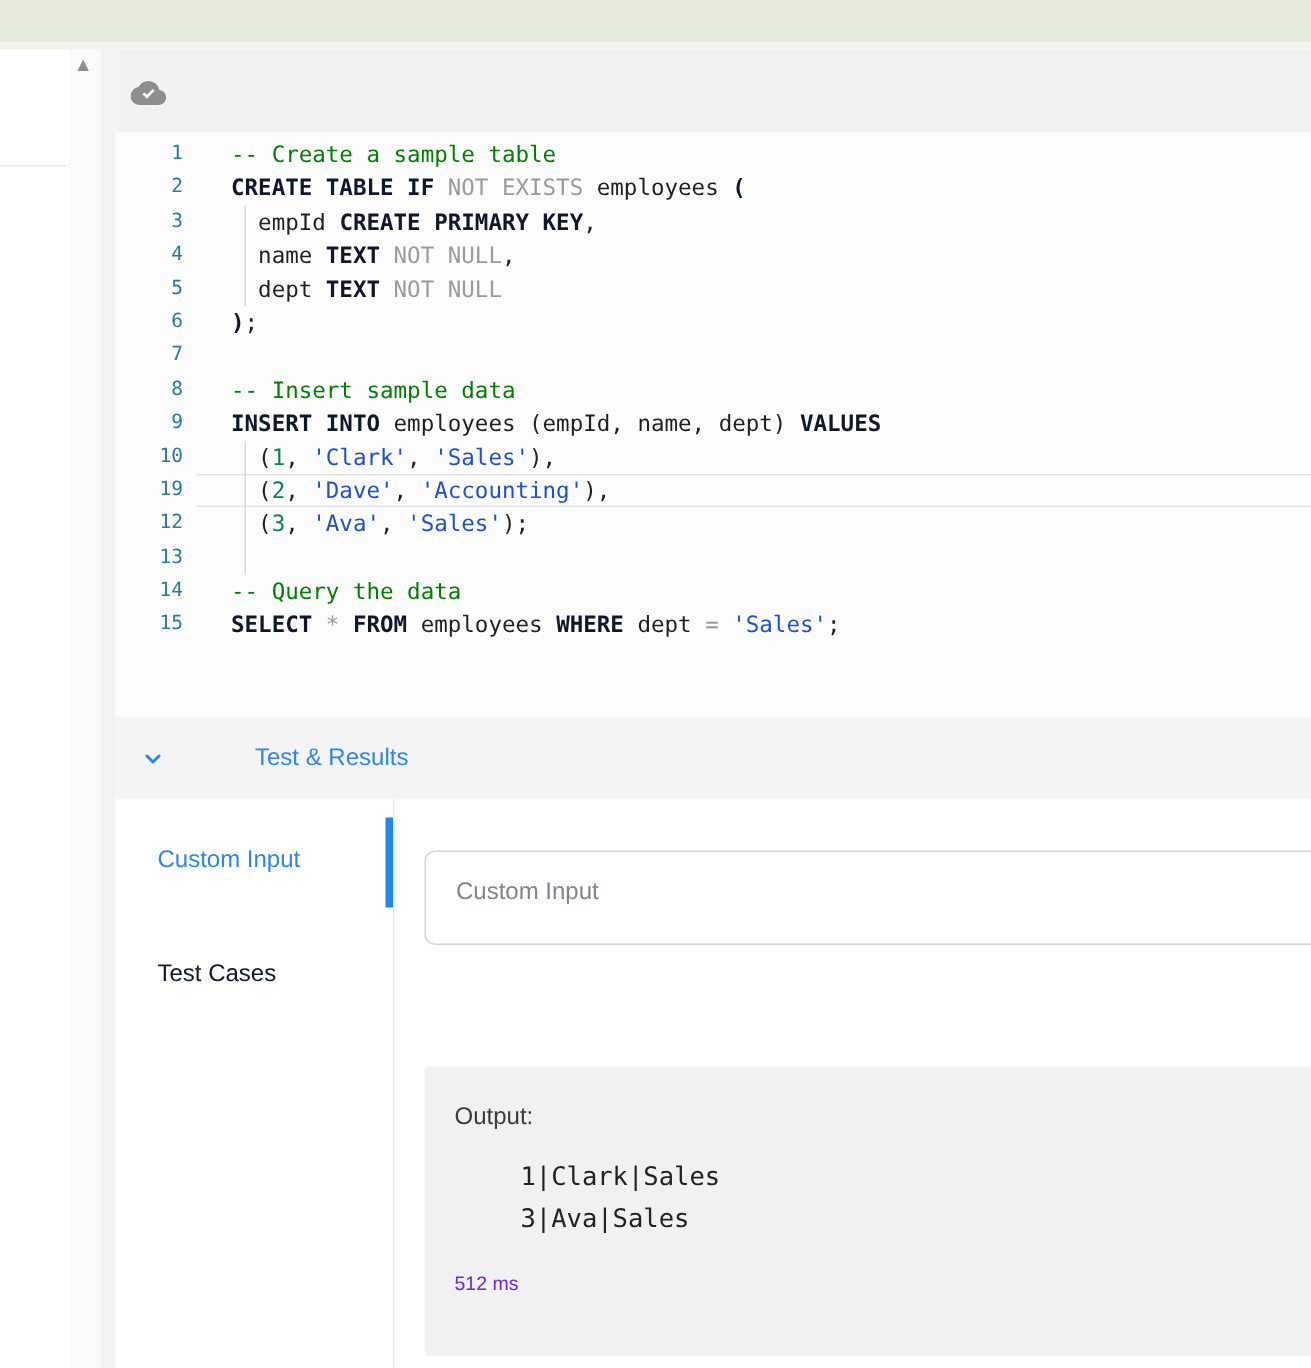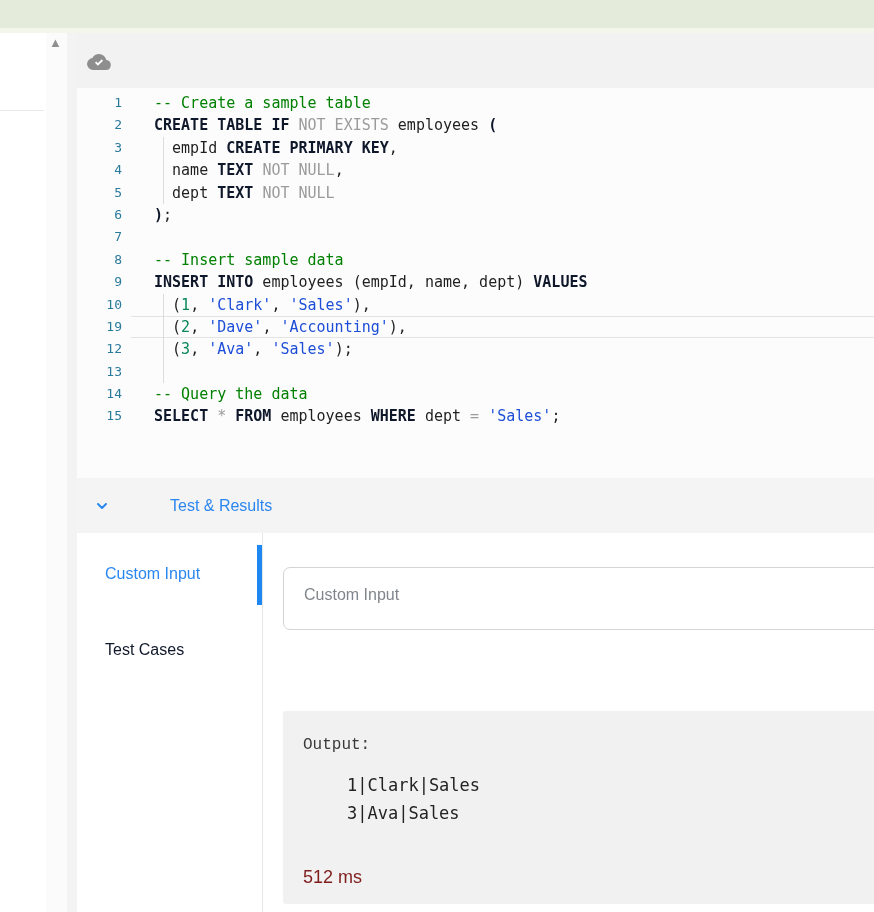--- a/index.html
+++ b/index.html
@@ -56,25 +56,25 @@
   .tab-inactive { top:88px; color:#0f172a;margin-top:20px; }
 
   .custom-input-box { position:absolute; left:206px; top:34px; width:607px; height:63px;
                       border:1px solid #d4d4d4; border-radius:7px; background:#ffffff;
                       font-family:"Liberation Sans", sans-serif; font-size:16px; color:#3c4043;
                       padding:18px 20px; resize:none; outline:none; }
   .custom-input-box::placeholder { color:#80868b; }
 
   .output-box { position:absolute; left:206px; top:178px; width:607px; height:193px;
                 background:#f1f1f1; border-radius:3px; padding:25px 20px 0 20px; }
-  .output-title { font-size:16px; color:#3a3a3a;font-family:Liberation Mono, monospace; }
+  .output-title { font-size:16px; color:#3a3a3a; }
   .output-lines { margin-top:17px; font-family:"DejaVu Sans Mono", monospace;
                   font-size:17px; color:#222222;margin-left:44px; }
   .output-lines .out-line { line-height:28px; white-space:pre; }
-  .output-runtime { margin-top:40px; font-size:18px; color:#7f1d1d; }
+  .output-runtime { margin-top:21px; font-size:13px; color:#6d28d9; }
 </style>
 </head>
 <body>
 
 <div class="topbar"></div>
 <div class="topbar-strip"></div>
 
 <div class="left-rail">
   <div class="left-rail-divider"></div>
 </div>

